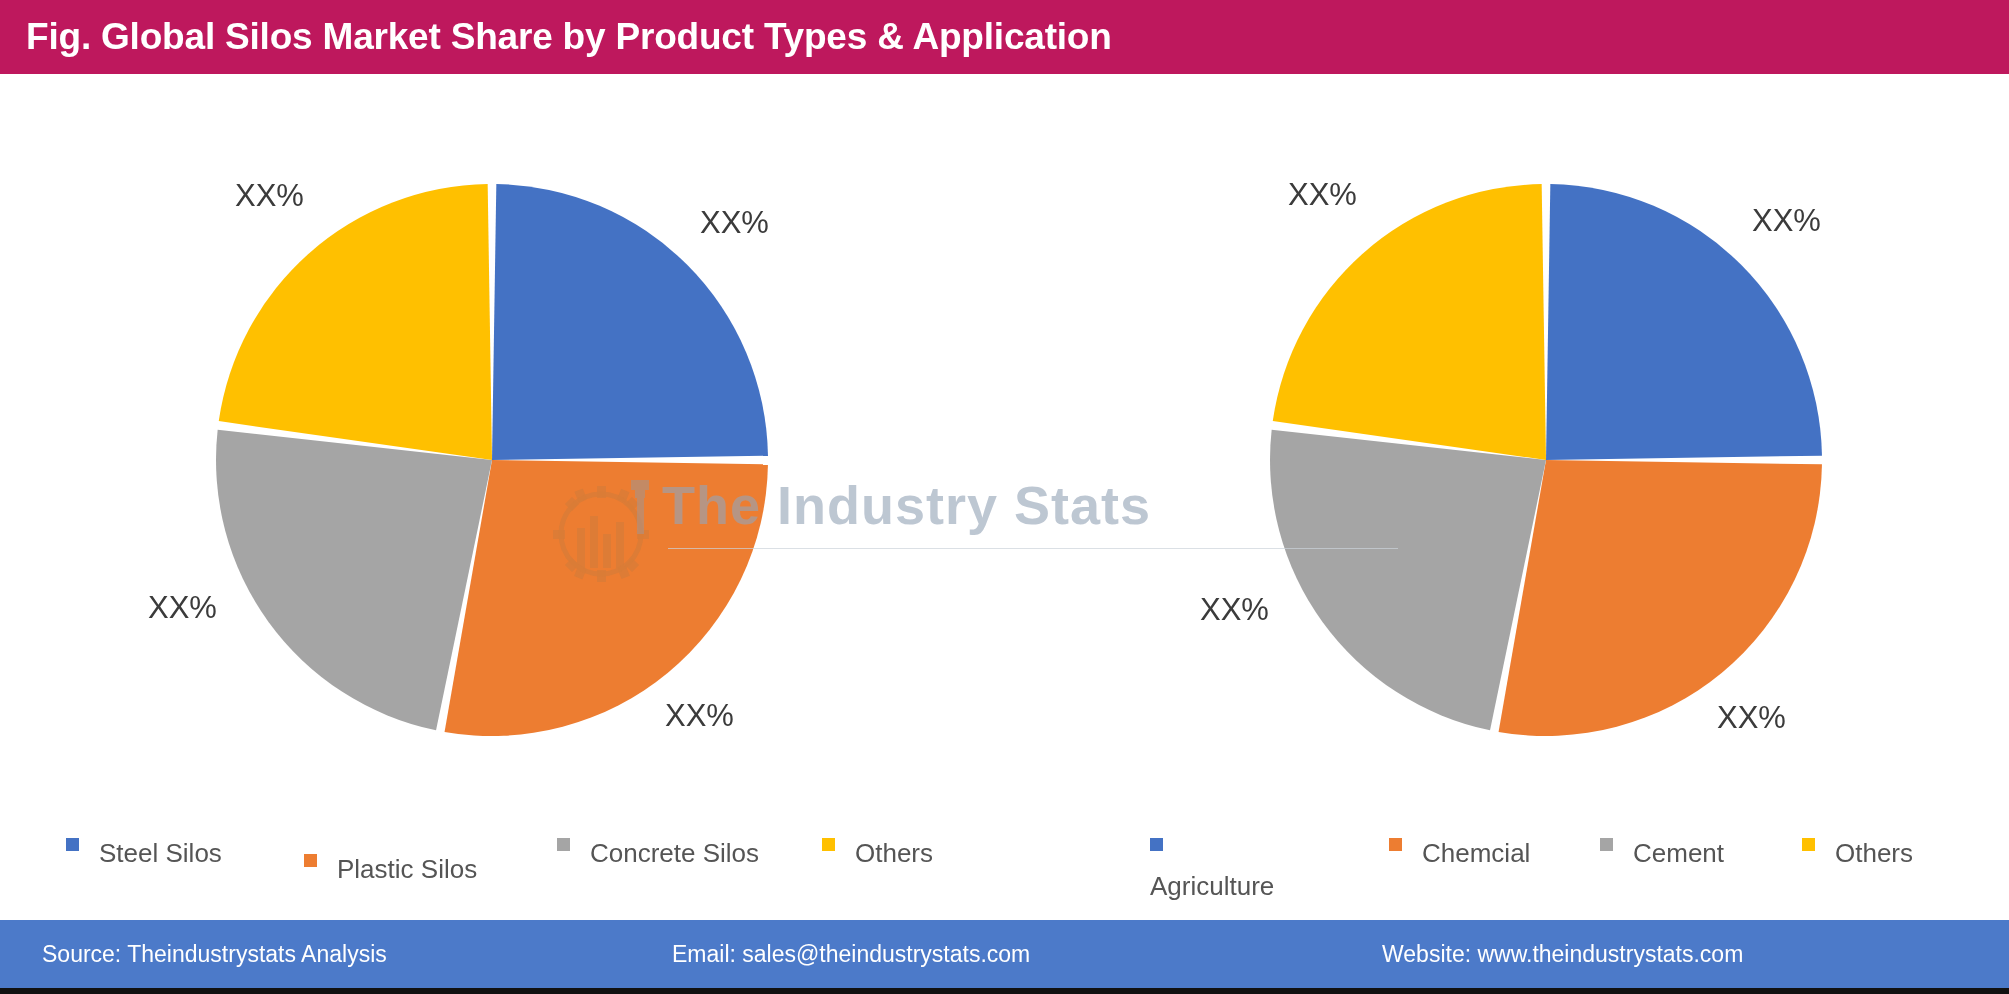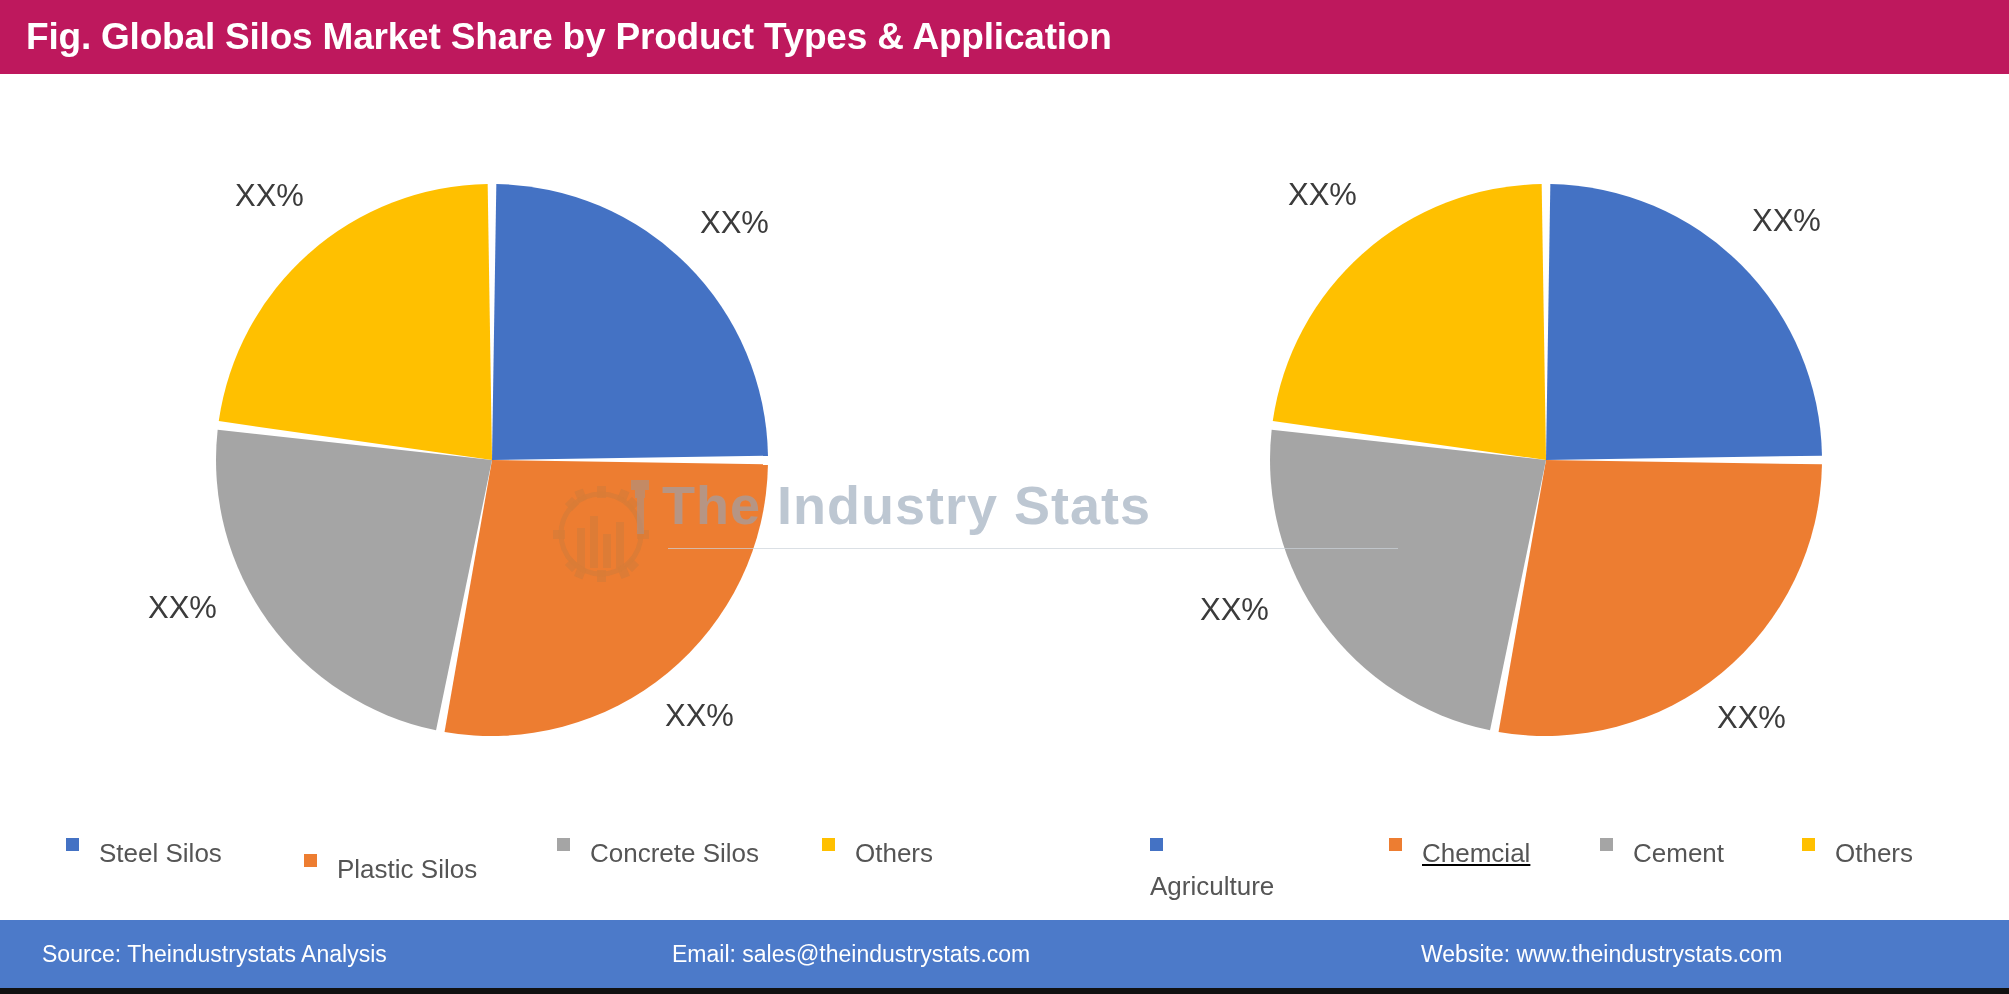--- a/index.html
+++ b/index.html
@@ -158,21 +158,21 @@
     position: absolute;
     top: 50%;
     transform: translateY(-50%);
     color: #ffffff;
     font-size: 23px;
     font-weight: normal;
     white-space: nowrap;
   }
   .f-source { left: 42px; }
   .f-email  { left: 672px; }
-  .f-web    { left: 1421px; }
+  .f-web    { left: 1382px; }
 </style>
 </head>
 <body>
 
 <div class="page">
 
   <div class="header-band">
     <div class="header-title">Fig. Global Silos Market Share by Product Types &amp; Application</div>
   </div>
 
@@ -261,21 +261,21 @@
         <span class="legend-label">Concrete Silos</span>
       </div>
       <div class="legend-item" style="left: 822px; top: 0px;">
         <span class="legend-swatch" style="background: rgb(255, 192, 0);"></span>
         <span class="legend-label">Others</span>
       </div>
       <div class="legend-item" style="left: 1150px; top: 0px; flex-direction: column;">
         <span class="legend-swatch" style="background: rgb(68, 114, 196);"></span>
         <span class="legend-label">Agriculture</span>
       </div>
-      <div class="legend-item" style="left: 1389px; top: 0px; text-decoration: underline;">
+      <div class="legend-item" style="left: 1389px; top: 0px;">
         <span class="legend-swatch" style="background: rgb(237, 125, 49);"></span>
         <span class="legend-label">Chemcial</span>
       </div>
       <div class="legend-item" style="left: 1600px; top: 0px;">
         <span class="legend-swatch" style="background: rgb(165, 165, 165);"></span>
         <span class="legend-label">Cement</span>
       </div>
       <div class="legend-item" style="left: 1802px; top: 0px;">
         <span class="legend-swatch" style="background: rgb(255, 192, 0);"></span>
         <span class="legend-label">Others</span>

